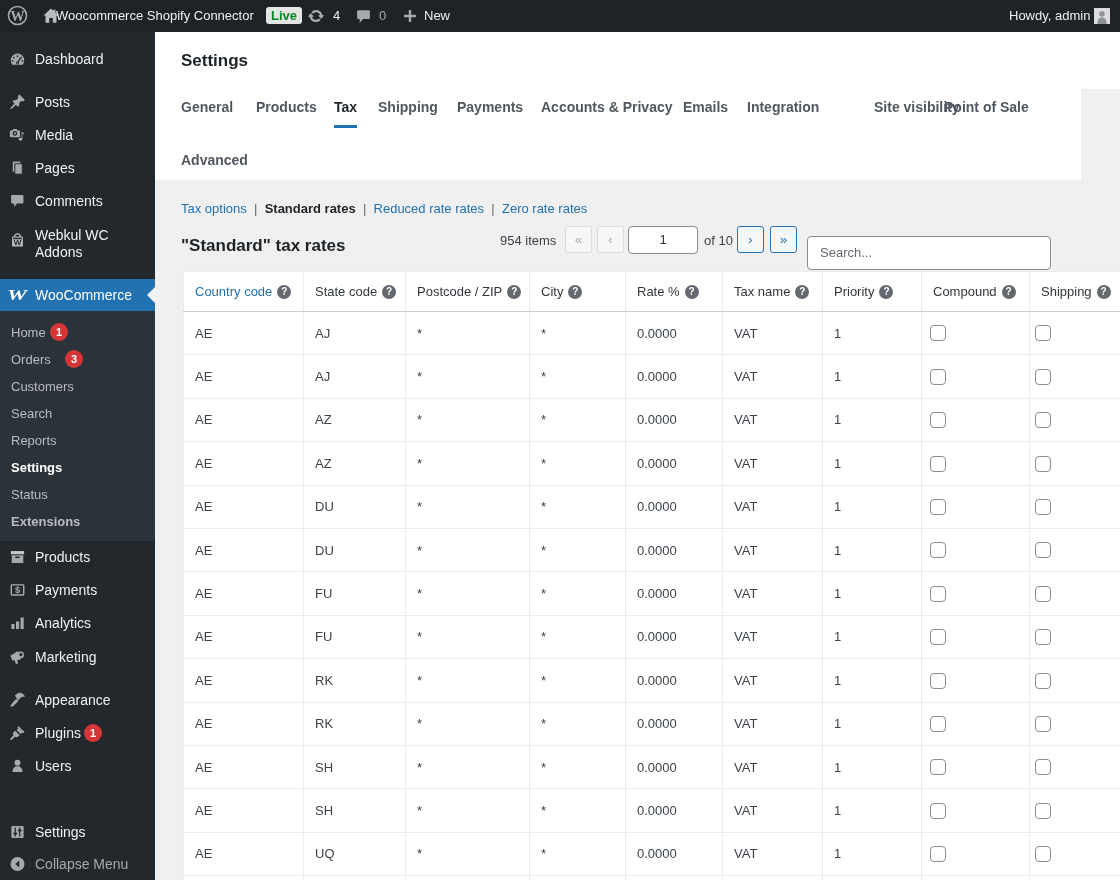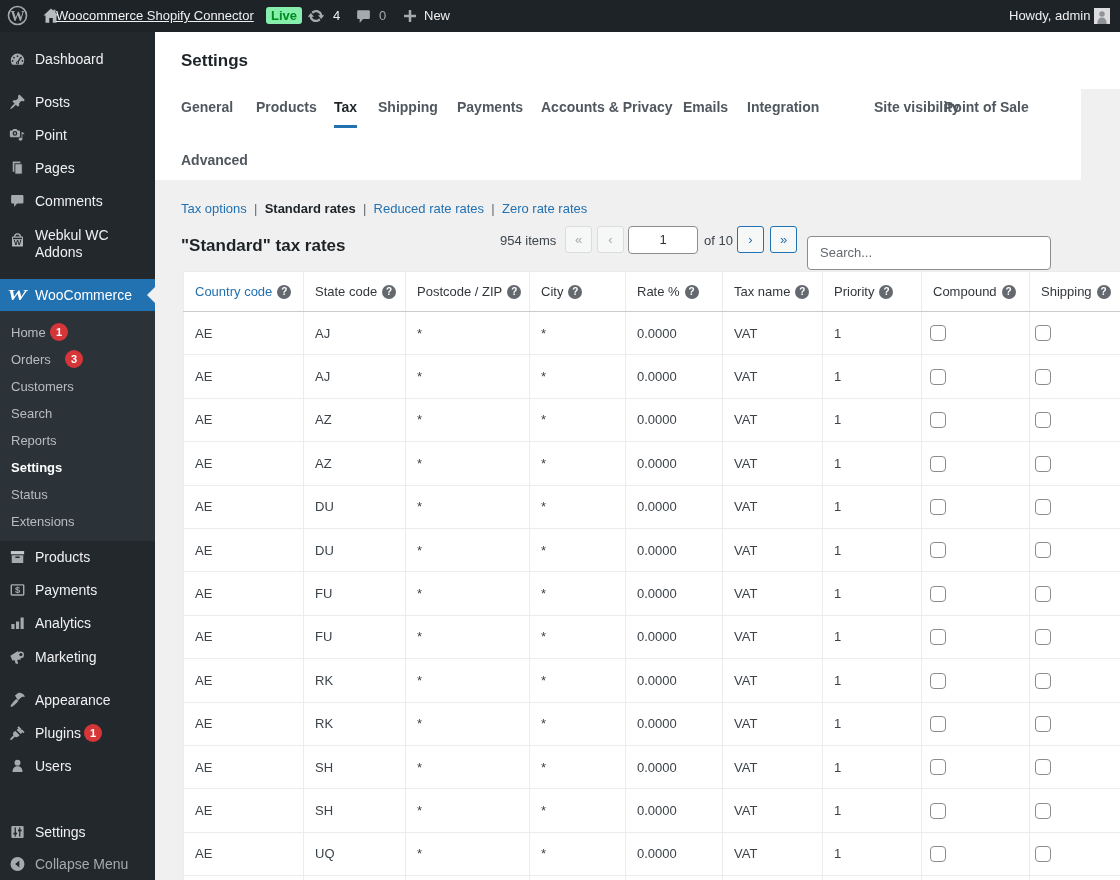--- a/index.html
+++ b/index.html
@@ -46,22 +46,22 @@
 <body>
 <div id="adminbar">
   <span class="abi" style="left:7px; top:5px;"><svg width="21" height="21" viewBox="0 0 20 20">
         <circle cx="10" cy="10" r="8.6" fill="none" stroke="#a7aaad" stroke-width="1.5"></circle>
         <text x="10" y="14.8" text-anchor="middle" font-family="Liberation Serif" font-size="13.5" font-weight="bold" fill="#a7aaad">W</text>
       </svg></span>
   <span class="abi" style="left:42px; top:7px;"><svg width="18" height="18" viewBox="0 0 20 20">
         <path fill="#b8bcc0" d="M10 1.8 1.6 9.5h2.3v8h4.5v-5.3h3.2v5.3h4.5v-8h2.3L15 6.4V3h-2.4v1.2z"></path>
         <rect x="8.3" y="12.2" width="3.5" height="5.3" fill="#1d2327"></rect>
       </svg></span>
-  <span class="abi" style="left:56px; line-height:32px;text-decoration:underline;">Woocommerce Shopify Connector</span>
-  <span class="abi" style="left:266px; top:7px; width:36px; height:17px; background:#86efac; border-radius:3px; color:#008a20; font-weight:bold; font-size:13px; text-align:center; line-height:17px;">Live</span>
+  <span class="abi" style="left:56px; line-height:32px;">Woocommerce Shopify Connector</span>
+  <span class="abi" style="left:266px; top:7px; width:36px; height:17px; background:#e5e5e5; border-radius:3px; color:#008a20; font-weight:bold; font-size:13px; text-align:center; line-height:17px;">Live</span>
   <span class="abi" style="left:307px; top:7px;"><svg width="18" height="18" viewBox="0 0 20 20">
         <path fill="#a7aaad" d="M10.2 3.28c3.53 0 6.43 2.61 6.92 6h2.08l-3.5 4-3.5-4h2.32c-.45-1.97-2.21-3.45-4.32-3.45-1.45 0-2.73.71-3.54 1.78L4.95 5.66C6.23 4.2 8.11 3.28 10.2 3.28zm-.4 13.44c-3.52 0-6.43-2.61-6.92-6H.8l3.5-4 3.5 4H5.48c.45 1.97 2.21 3.45 4.32 3.45 1.45 0 2.73-.71 3.54-1.78l1.71 1.95c-1.28 1.46-3.15 2.38-5.25 2.38z"></path>
       </svg></span>
   <span class="abi" style="left:333px; line-height:32px;">4</span>
   <span class="abi" style="left:355px; top:8px;"><svg width="17" height="17" viewBox="0 0 20 20">
         <path fill="#a7aaad" d="M4 2.5h12c.85 0 1.5.65 1.5 1.5v7.5c0 .85-.65 1.5-1.5 1.5H9.5L5.5 17.5V13H4c-.85 0-1.5-.65-1.5-1.5V4c0-.85.65-1.5 1.5-1.5z"></path>
       </svg></span>
   <span class="abi" style="left:379px; line-height:32px; color:#a7aaad;">0</span>
   <span class="abi" style="left:403px; top:9px;"><svg width="14" height="14" viewBox="0 0 20 20">
         <path fill="#a7aaad" d="M8.2 1.5h3.6v6.7h6.7v3.6h-6.7v6.7H8.2v-6.7H1.5V8.2h6.7z"></path>
@@ -107,21 +107,21 @@
         </svg></span>
       <span class="lbl">Dashboard</span>
     </div>
   <div class="mi" style="top:86px;">
       <span class="ico"><svg viewBox="0 0 20 20" width="17" height="17">
           <path fill="#a7aaad" d="M2 4.6h1.8L5.2 3h3.6l1.4 1.6H12c.55 0 1 .45 1 1v6c0 .55-.45 1-1 1H2c-.55 0-1-.45-1-1v-6c0-.55.45-1 1-1z"></path>
           <circle cx="7" cy="8.1" r="2.7" fill="#23282d"></circle>
           <circle cx="7" cy="8.1" r="1.2" fill="#a7aaad"></circle>
           <path fill="#a7aaad" d="M14.8 6.6v7c-.35-.2-.8-.33-1.3-.33-1.25 0-2.25.75-2.25 1.68s1 1.68 2.25 1.68 2.25-.75 2.25-1.68V8.55c.9.12 1.7.6 2.25 1.3.1-1.55-1.1-3.05-3.2-3.25z"></path>
         </svg></span>
-      <span class="lbl">Point</span>
+      <span class="lbl">Media</span>
     </div>
   <div class="mi" style="top:119px;">
       <span class="ico"><svg viewBox="0 0 20 20" width="17" height="17">
           <rect x="4.4" y="2.4" width="9" height="12" fill="#a7aaad"></rect>
           <rect x="6.9" y="5" width="8.7" height="12.2" fill="#a7aaad" stroke="#23282d" stroke-width="1.1"></rect>
         </svg></span>
       <span class="lbl">Pages</span>
     </div>
   <div class="mi" style="top:152px;">
       <span class="ico"><svg viewBox="0 0 20 20" width="17" height="17">
@@ -141,21 +141,21 @@
     </div>
   <div class="smi" style="top:300px;">Home</div>
     <div class="badge" style="left:50px; top:300px;">1</div>
   <div class="smi" style="top:327px;">Orders</div>
     <div class="badge" style="left:65px; top:327px;">3</div>
   <div class="smi" style="top:354px;">Customers</div>
   <div class="smi" style="top:381px;">Search</div>
   <div class="smi" style="top:408px;">Reports</div>
   <div class="smi" style="top:435px; color:#fff; font-weight:bold;">Settings</div>
   <div class="smi" style="top:462px;">Status</div>
-  <div class="smi" style="top:489px;">Extensions</div>
+  <div class="smi" style="top:489px;font-weight:bold;">Extensions</div>
   <div class="mi" style="top:508px;">
       <span class="ico"><svg viewBox="0 0 20 20" width="17" height="17">
           <rect x="2.2" y="3" width="15.6" height="3.8" fill="#c6c8ca"></rect>
           <path d="M3.2 7.8h13.6v9.2H3.2z" fill="#a7aaad"></path>
           <rect x="7.2" y="9.4" width="5.6" height="1.8" rx="0.9" fill="#23282d"></rect>
         </svg></span>
       <span class="lbl">Products</span>
     </div>
   <div class="mi" style="top:541px;">
       <span class="ico"><svg viewBox="0 0 20 20" width="17" height="17">

